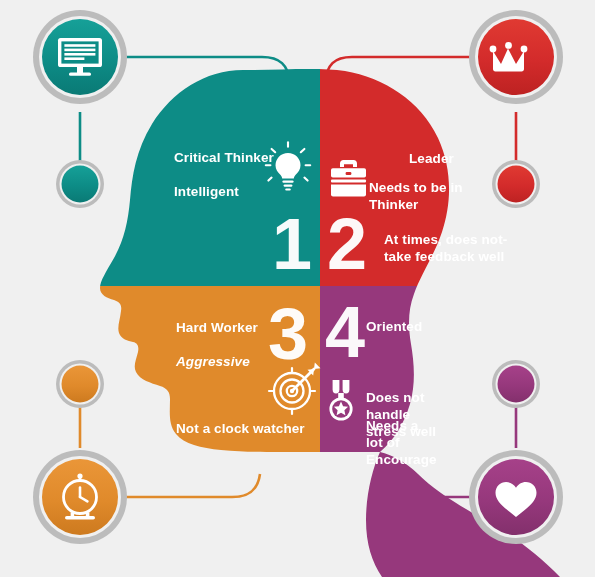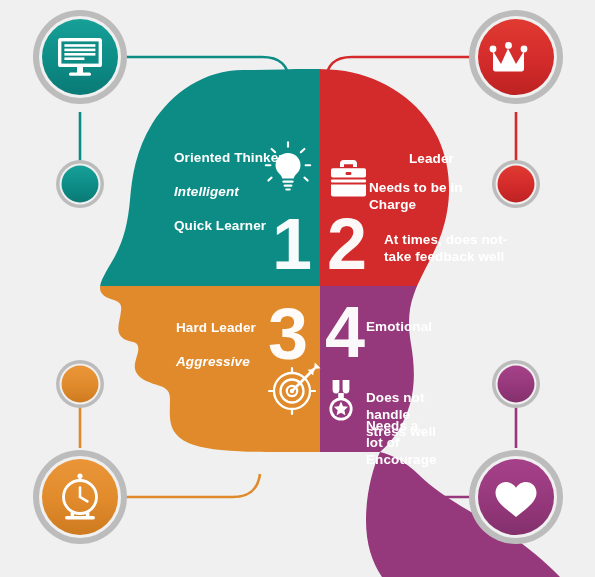--- a/index.html
+++ b/index.html
@@ -246,37 +246,37 @@
                C 531.6 482 536.5 486.4 536.5 492.8
                C 536.5 502.5 525 509.5 516 517 Z" fill="#ffffff"></path>
       <circle cx="516" cy="384" r="24" fill="#bcbcbc"></circle>
       <circle cx="516" cy="384" r="20.5" fill="#f0f0f0"></circle>
       <circle cx="516" cy="384" r="18.5" fill="url(#gPurple)"></circle>
     </g>
   </svg>
 
   <div class="tlayer">
 
-    <div class="qtext" style="left:174px;top:149px;">Oriented Thinker</div>
-    <div class="qtext" style="left:174px;top:183px;font-style:italic;">Intelligent</div>
-    <div class="qtext" style="left:174px;top:217px;">Quick Learner</div>
+    <div class="qtext" style="left:174px;top:149px;">Critical Thinker</div>
+    <div class="qtext" style="left:174px;top:183px;">Intelligent</div>
     <div class="qnum" style="left:272px;top:208px;">1</div>
 
     <div class="qtext" style="left:369px;top:150px;padding-left:40px;">Leader</div>
     <div class="qtext" style="left:369px;top:179px;">Needs to be in
-Charge</div>
+Thinker</div>
     <div class="qtext" style="left:384px;top:231px;">At times, does not-
 take feedback well</div>
     <div class="qnum" style="left:327px;top:208px;">2</div>
 
-    <div class="qtext" style="left:176px;top:319px;">Hard Leader</div>
+    <div class="qtext" style="left:176px;top:319px;">Hard Worker</div>
     <div class="qtext" style="left:176px;top:353px;font-style:italic;">Aggressive</div>
+    <div class="qtext" style="left:176px;top:420px;">Not a clock watcher</div>
     <div class="qnum" style="left:268px;top:298px;">3</div>
 
-    <div class="qtext" style="left:366px;top:318px;">Emotional</div>
+    <div class="qtext" style="left:366px;top:318px;">Oriented</div>
     <div class="qtext" style="left:366px;top:349px;margin-top:40px;">Does not
 handle
 stress well</div>
     <div class="qtext" style="left:366px;top:417px;">Needs a
 lot of
 Encourage</div>
     <div class="qnum" style="left:325px;top:296px;">4</div>
   </div>
 
 </div>

